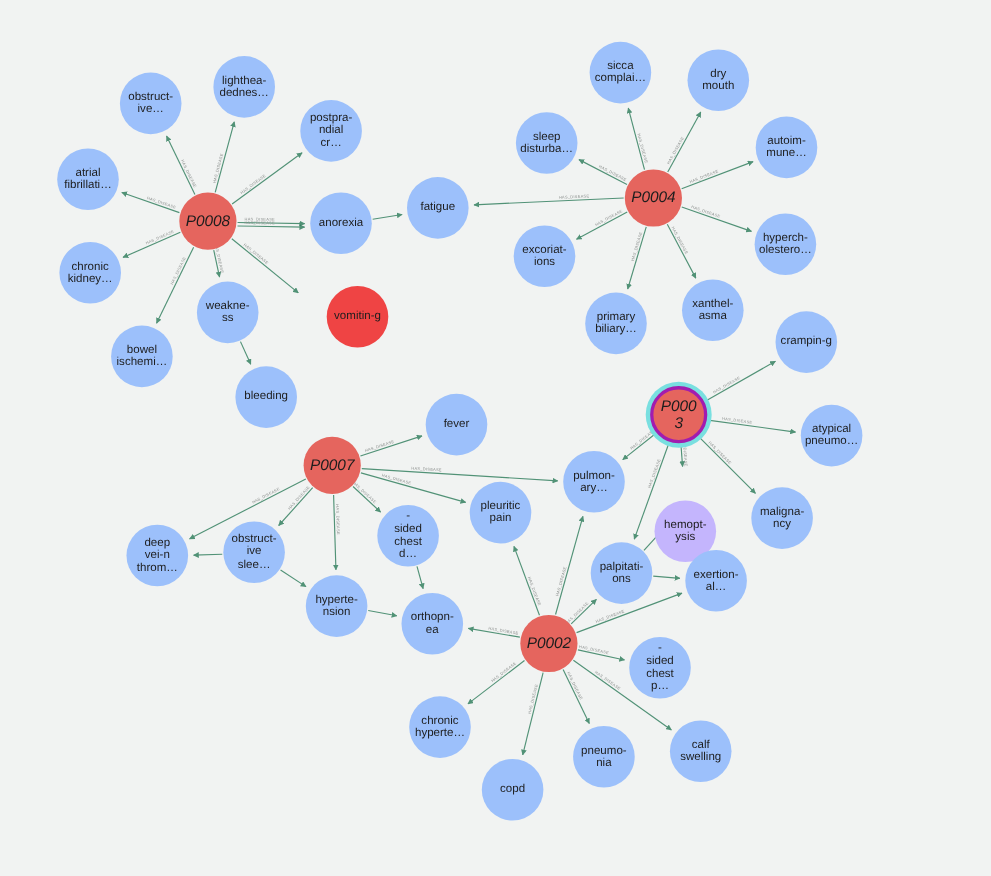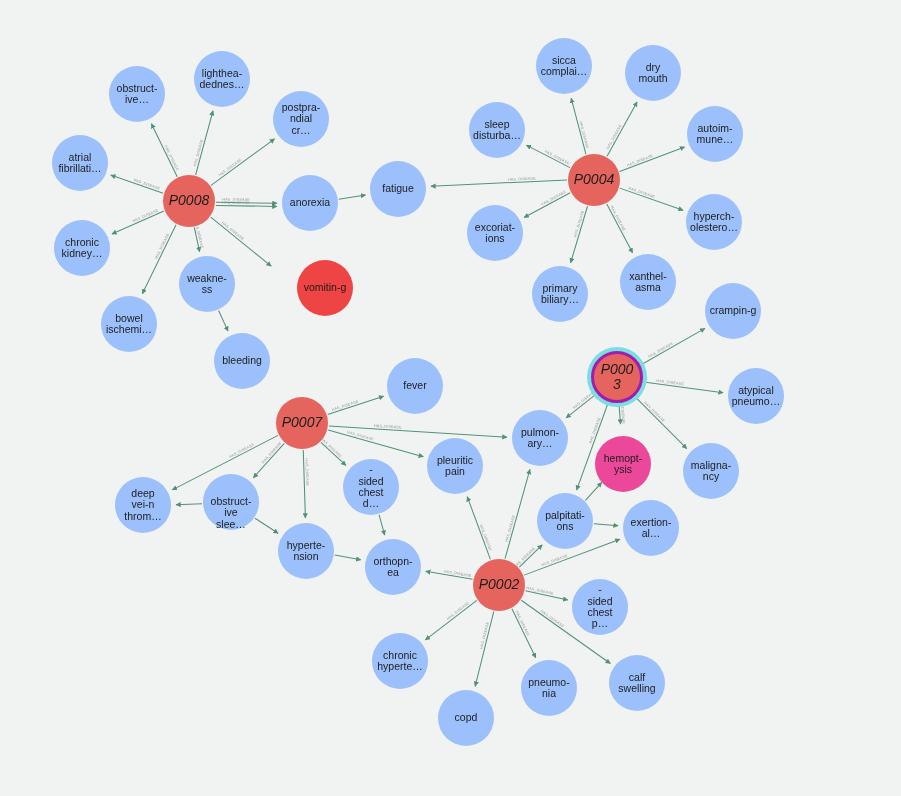--- a/index.html
+++ b/index.html
@@ -240,21 +240,21 @@
       </div>
       <div class="node node-symptom" style="left: 620px; top: 254px; width: 56px; height: 56px; background: rgb(156, 192, 251);">
         <span class="node-label">xanthel-asma</span>
       </div>
       <div class="node node-symptom" style="left: 705px; top: 283px; width: 56px; height: 56px; background: rgb(156, 192, 251);">
         <span class="node-label">crampin-g</span>
       </div>
       <div class="node node-symptom" style="left: 728px; top: 368px; width: 56px; height: 56px; background: rgb(156, 192, 251);">
         <span class="node-label">atypical<br>pneumo…</span>
       </div>
-      <div class="node node-symptom" style="left: 595px; top: 436px; width: 56px; height: 56px; background: #ec4899;">
+      <div class="node node-symptom" style="left: 595px; top: 455px; width: 56px; height: 56px; background: #c4b5fd;">
         <span class="node-label">hemopt-ysis</span>
       </div>
       <div class="node node-symptom" style="left: 683px; top: 443px; width: 56px; height: 56px; background: rgb(156, 192, 251);">
         <span class="node-label">maligna-ncy</span>
       </div>
       <div class="node node-symptom" style="left: 512px; top: 410px; width: 56px; height: 56px; background: rgb(156, 192, 251);">
         <span class="node-label">pulmon-ary…</span>
       </div>
       <div class="node node-symptom" style="left: 537px; top: 493px; width: 56px; height: 56px; background: rgb(156, 192, 251);">
         <span class="node-label">palpitati-ons</span>
@@ -267,21 +267,21 @@
       </div>
       <div class="node node-symptom" style="left: 427px; top: 438px; width: 56px; height: 56px; background: rgb(156, 192, 251);">
         <span class="node-label">pleuritic<br>pain</span>
       </div>
       <div class="node node-symptom" style="left: 343px; top: 459px; width: 56px; height: 56px; background: rgb(156, 192, 251);">
         <span class="node-label">-<br>sided<br>chest<br>d…</span>
       </div>
       <div class="node node-symptom" style="left: 115px; top: 477px; width: 56px; height: 56px; background: rgb(156, 192, 251);">
         <span class="node-label">deep<br>vei-n<br>throm…</span>
       </div>
-      <div class="node node-symptom" style="left: 203px; top: 474px; width: 56px; height: 56px; background: rgb(156, 192, 251); align-items: flex-end;">
+      <div class="node node-symptom" style="left: 203px; top: 474px; width: 56px; height: 56px; background: rgb(156, 192, 251);">
         <span class="node-label">obstruct-ive<br>slee…</span>
       </div>
       <div class="node node-symptom" style="left: 278px; top: 523px; width: 56px; height: 56px; background: rgb(156, 192, 251);">
         <span class="node-label">hyperte-nsion</span>
       </div>
       <div class="node node-symptom" style="left: 365px; top: 539px; width: 56px; height: 56px; background: rgb(156, 192, 251);">
         <span class="node-label">orthopn-ea</span>
       </div>
       <div class="node node-symptom" style="left: 572px; top: 579px; width: 56px; height: 56px; background: rgb(156, 192, 251);">
         <span class="node-label">-<br>sided<br>chest<br>p…</span>

